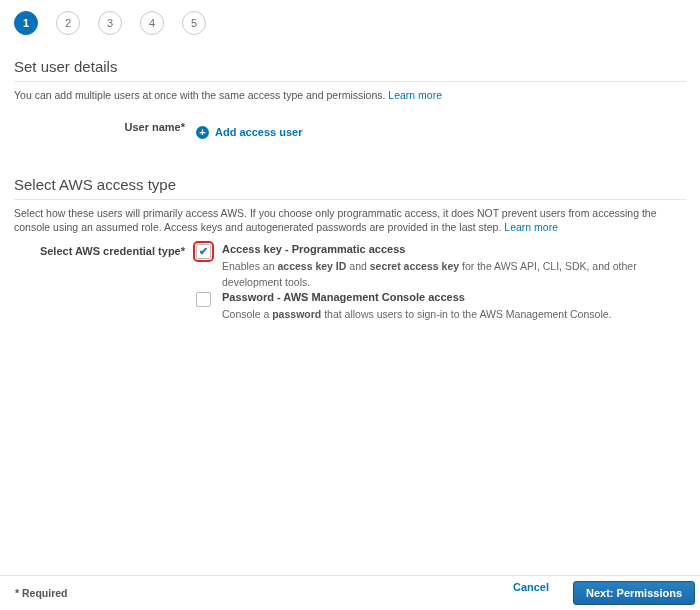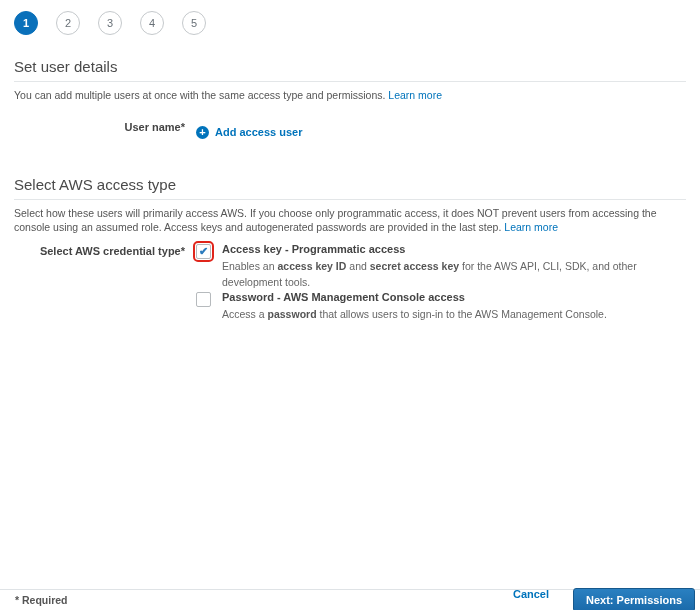--- a/index.html
+++ b/index.html
@@ -51,21 +51,21 @@
     width:15px; height:15px; border:1px solid #b6babd; border-radius:2px; background:#fff;
     display:flex; align-items:center; justify-content:center; flex:none; margin-top:1px; cursor:pointer;
   }
   .checkbox .check { color:#2b7bbd; font-size:11px; font-weight:bold; line-height:1; }
   .annotated { outline:2px solid #e0251b; outline-offset:1px; }
   .option-label { font-weight:bold; font-size:11px; color:#444; }
   .option-desc { font-size:10.5px; color:#666; max-width:434px; margin-top:4px; line-height:1.5; }
   .option-desc b { color:#555; }
   
   .footer {
-    position:absolute; left:0; right:0; bottom:0; height:21px; background:#fff;
+    position:absolute; left:0; right:0; bottom:0; height:35px; background:#fff;
     border-top:1px solid #dfe3e6; display:flex; align-items:center; justify-content:space-between;
     padding:0 5px 0 15px;
   }
   .required-note { font-weight:bold; font-size:10.5px; color:#555; }
   .footer-actions { display:flex; align-items:flex-start; gap:24px; }
   .cancel-link { color:#0073bb; font-weight:bold; font-size:11px; cursor:pointer; text-decoration:none; }
   .next-btn {
     background:linear-gradient(#2a80c1,#1a6aaa); color:#fff; font-weight:bold; font-size:11px;
     border:1px solid #16588c; border-radius:3px; padding:5px 12px; cursor:pointer;
     font-family:"Liberation Sans", sans-serif;
@@ -126,21 +126,21 @@
               <span>Enables an </span><b>access key ID</b><span> and </span><b>secret access key</b><span> for the AWS API, CLI, SDK, and other development tools.</span>
             </div>
           </div>
         </div>
 
         <div class="option">
           <span class="checkbox"></span>
           <div>
             <div class="option-label">Password - AWS Management Console access</div>
             <div class="option-desc">
-              <span>Access a </span><b>password</b><span> that allows users to sign-in to the AWS Management Console.</span>
+              <span>Console a </span><b>password</b><span> that allows users to sign-in to the AWS Management Console.</span>
             </div>
           </div>
         </div>
 
       </div>
     </div>
   </div>
 
   <div class="footer">
     <div class="required-note">* Required</div>

